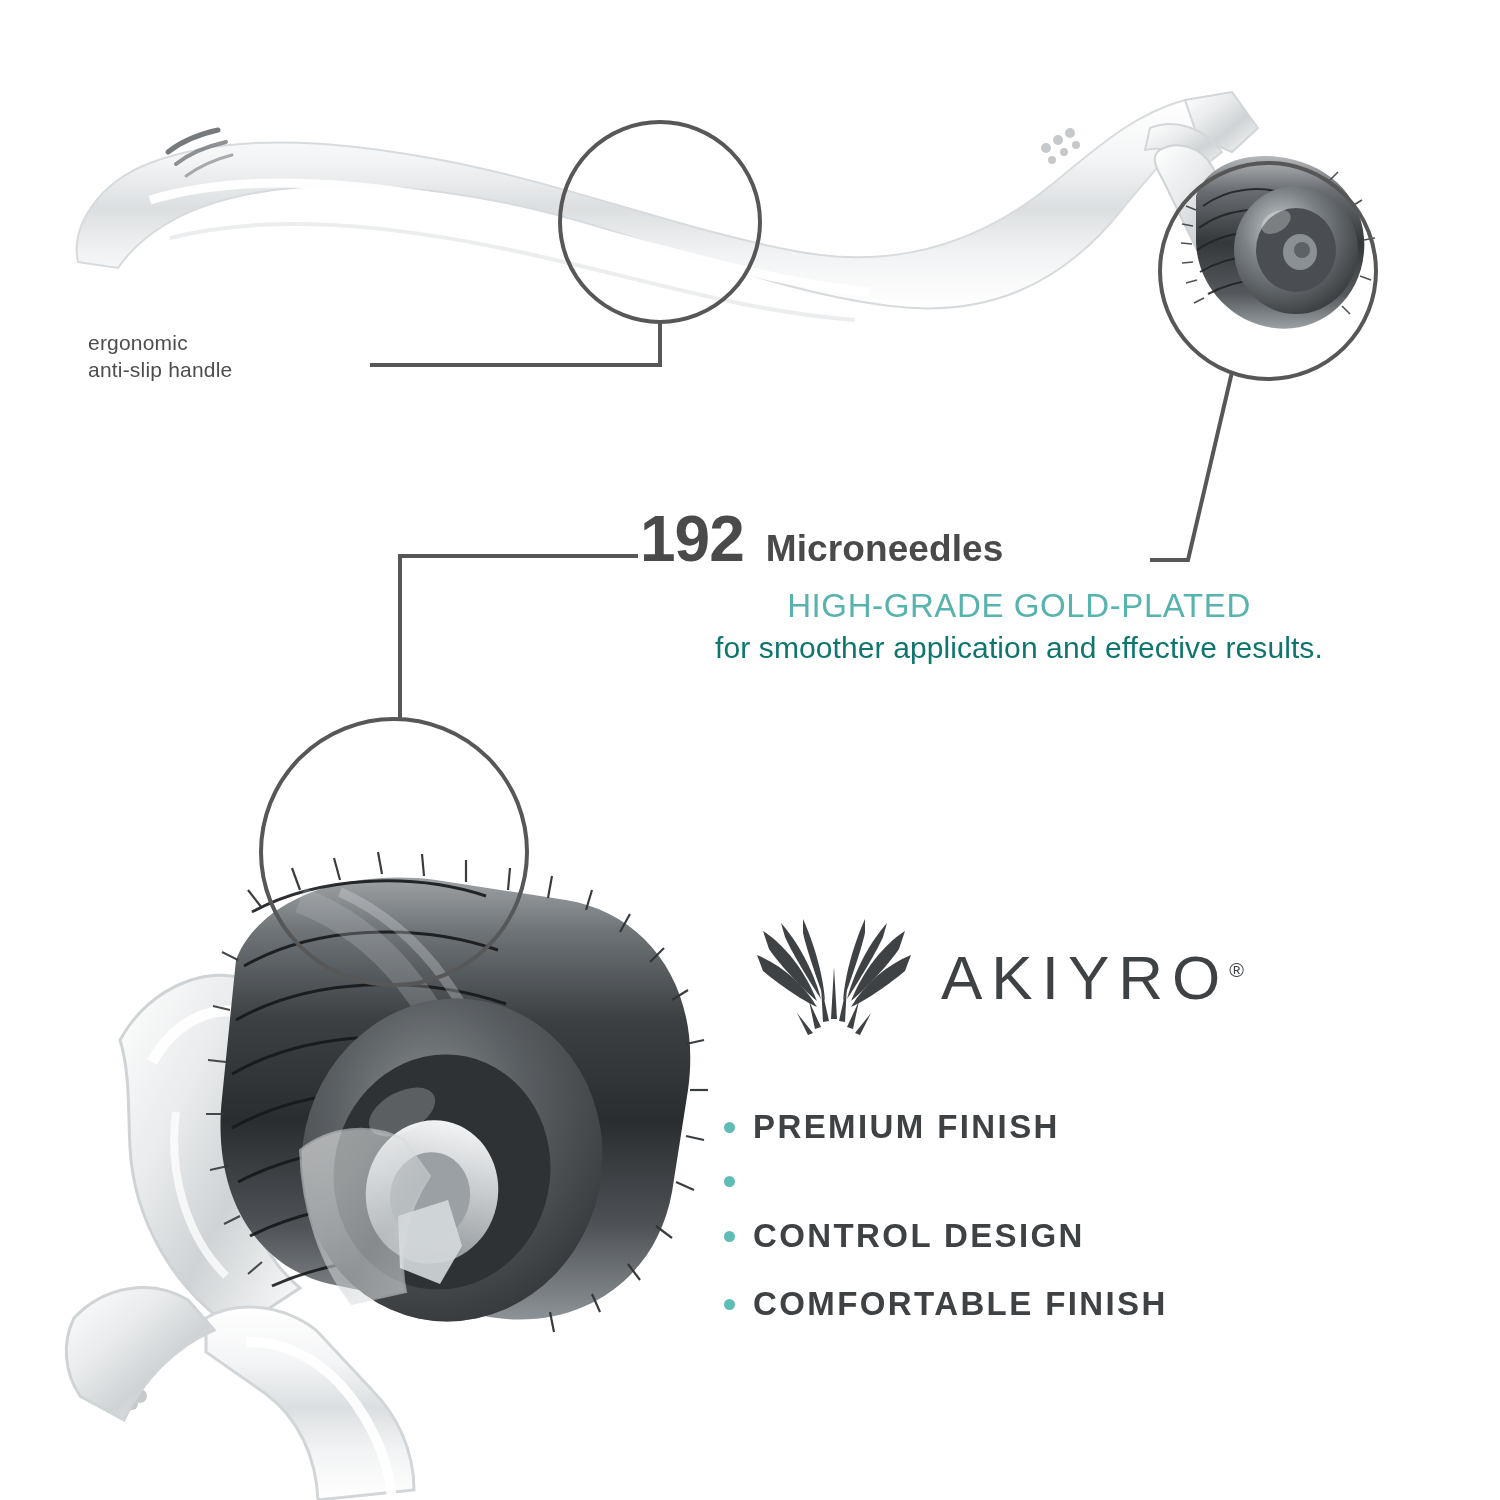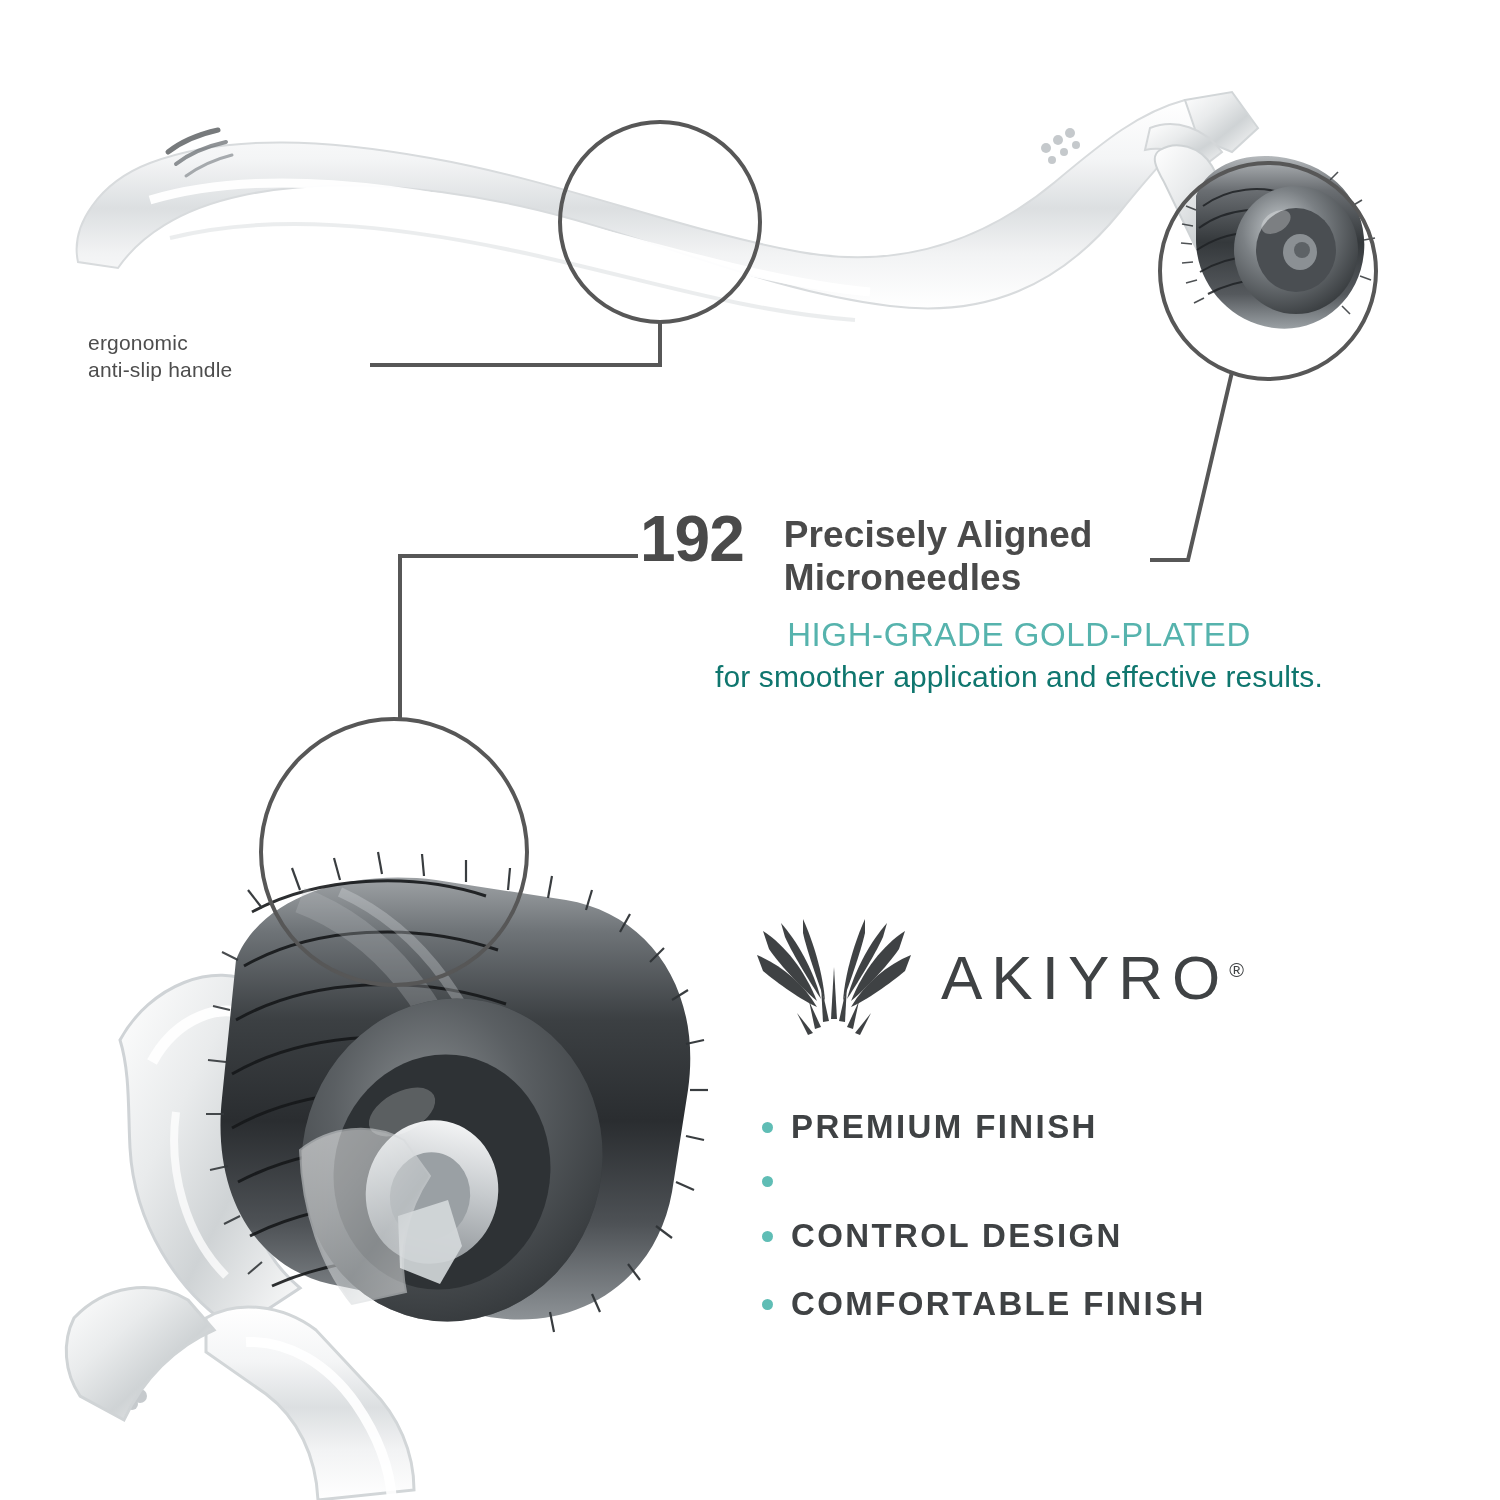--- a/index.html
+++ b/index.html
@@ -45,22 +45,22 @@
   }
 
   .needle-block {
     position: absolute;
     left: 640px;
     top: 508px;
     width: 740px;
   }
   .needle-top {
     display: flex;
-    align-items: flex-start;
-    gap: 40px;
+    align-items: flex-end;
+    gap: 22px;
   }
   .needle-count {
     font-size: 64px;
     font-weight: bold;
     color: #4a4a4a;
     line-height: 0.98;
     letter-spacing: -1px;
   }
   .needle-headline {
     font-size: 37px;
@@ -107,21 +107,21 @@
   .brand-reg {
     font-size: 20px;
     vertical-align: super;
     letter-spacing: 0;
     color: #3f4244;
   }
 
   
   .features {
     position: absolute;
-    left: 762px;
+    left: 724px;
     top: 1108px;
     list-style: none;
     margin: 0;
     padding: 0;
   }
   .features li {
     display: flex;
     align-items: center;
     gap: 18px;
     margin-bottom: 30px;
@@ -396,21 +396,20 @@
 
   <div class="handle-label">
     <div>ergonomic</div>
     <div>anti-slip handle</div>
   </div>
 
   <div class="needle-block">
     <div class="needle-top">
       <div class="needle-count">192</div>
       <div class="needle-headline">
-        <div>Precisely Aligned</div>
         <div>Microneedles</div>
       </div>
     </div>
     <div class="gold-line">HIGH-GRADE GOLD-PLATED</div>
     <div class="gold-sub">for smoother application and effective results.</div>
   </div>
 
   <div class="brand">
     <span>
       <svg width="158" height="120" viewBox="0 0 158 120" xmlns="http://www.w3.org/2000/svg">

